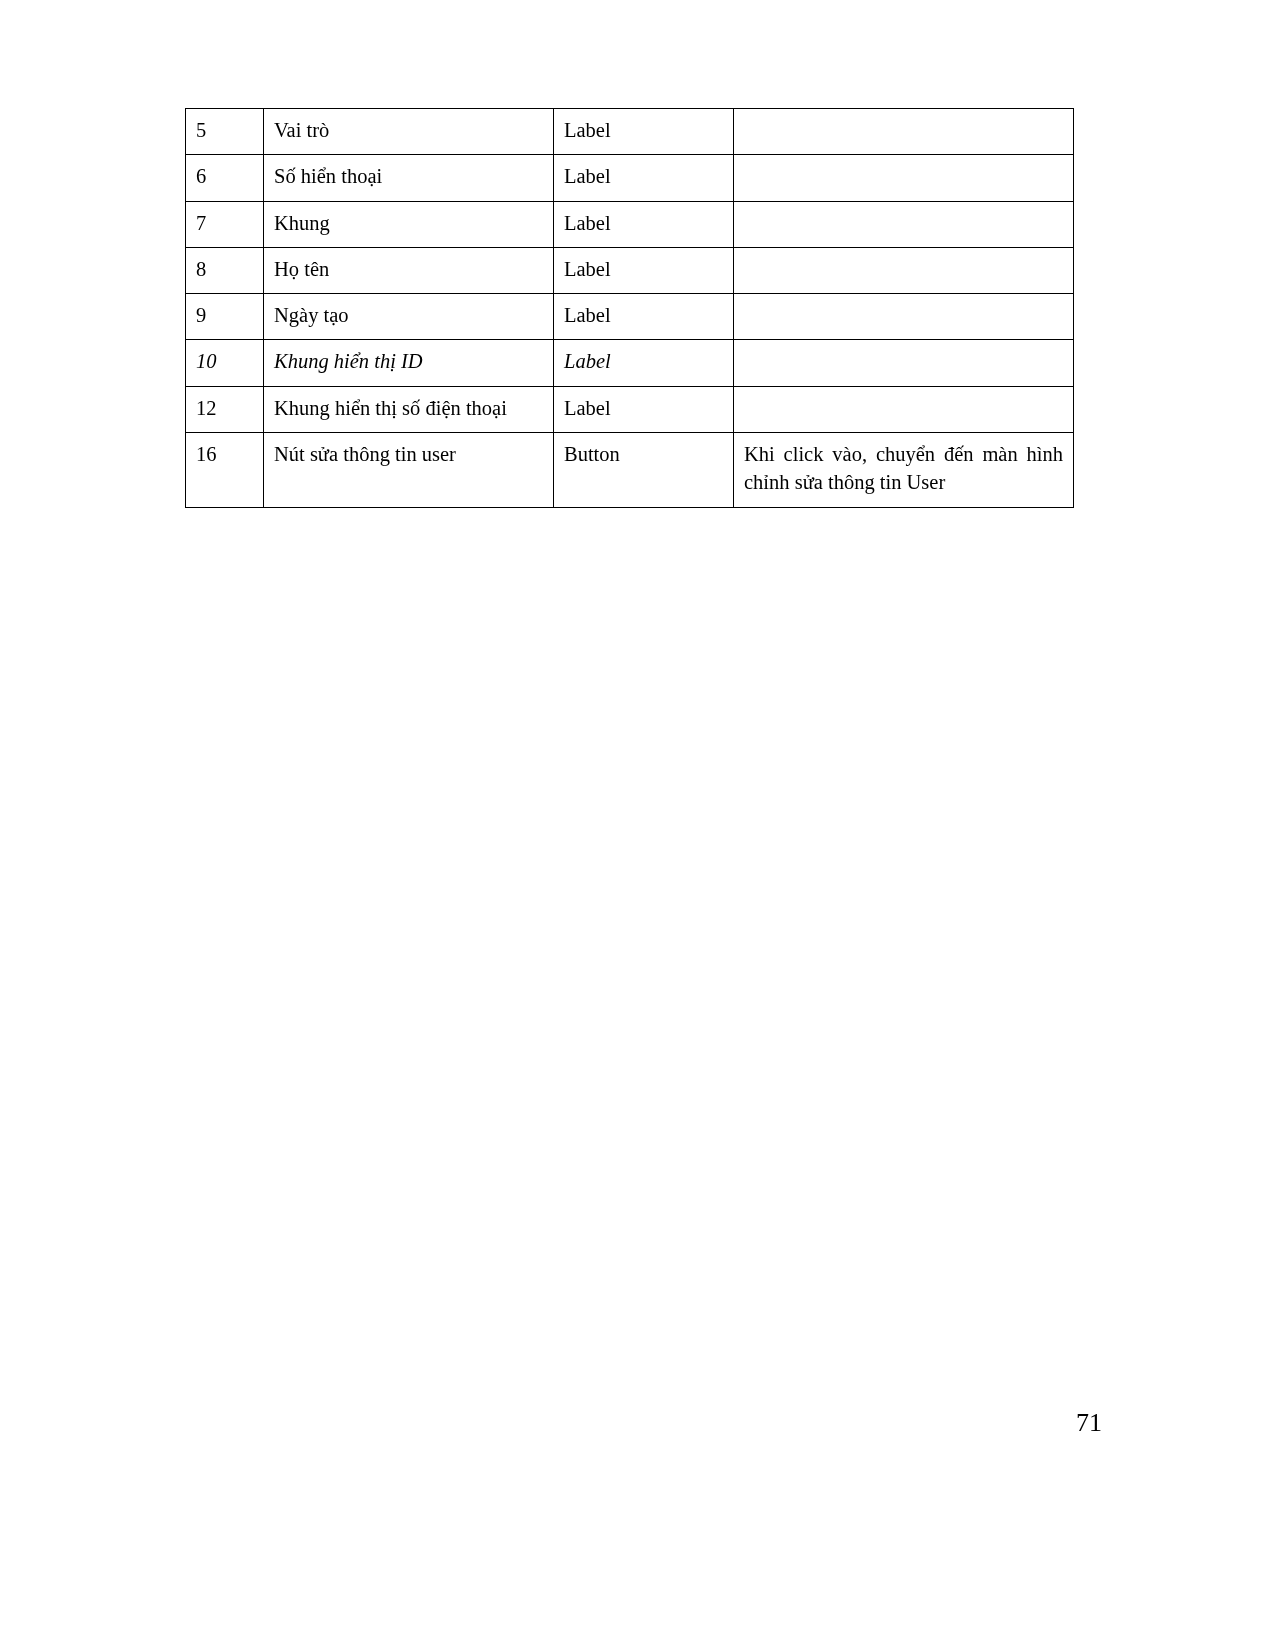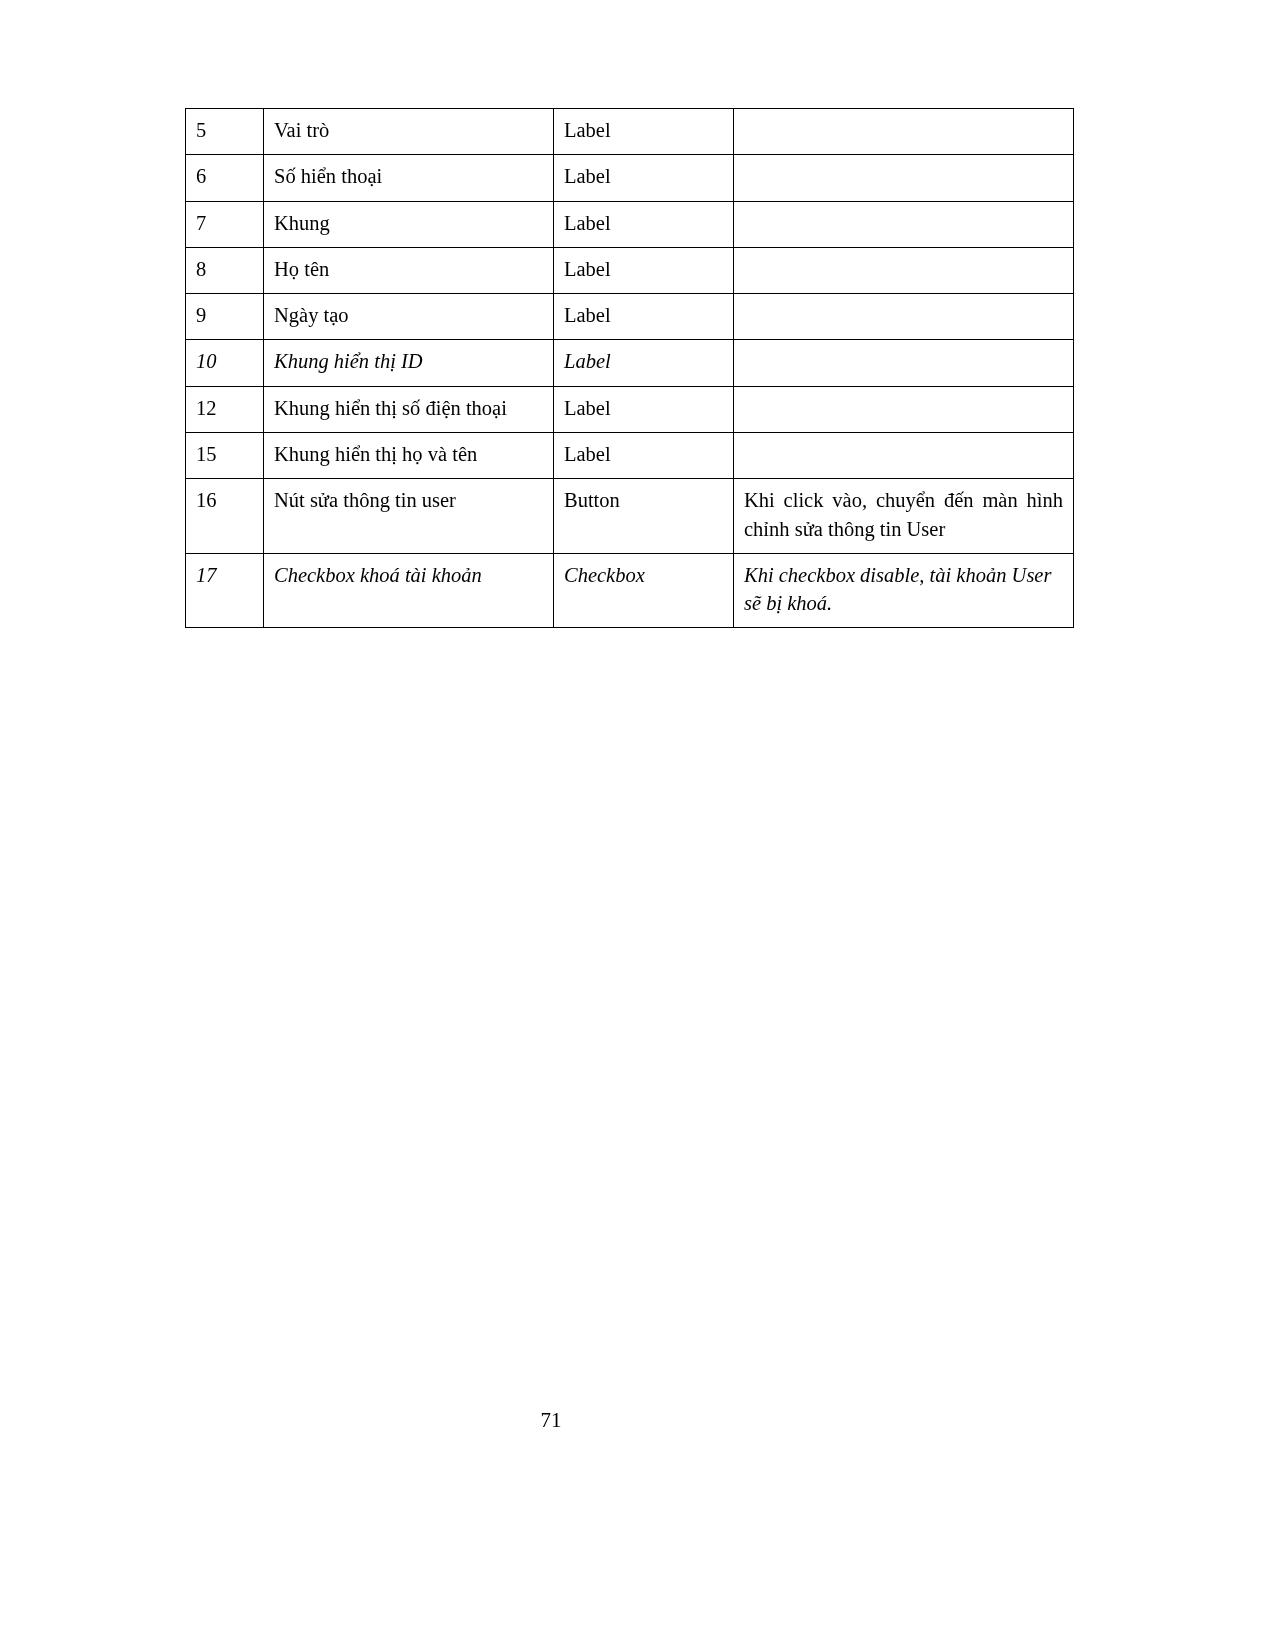--- a/index.html
+++ b/index.html
@@ -53,22 +53,22 @@
   .justify { text-align: justify; text-justify: inter-word; }
 
   .row-tall td { padding-bottom: 26px; font-style: italic; }
   .row-mid td { padding-bottom: 16px; }
 
   .page-number {
     position: absolute;
     top: 1408px;
     left: 0;
     width: 1102px;
-    text-align: center;
-    font-size: 21px;
+    text-align: right;
+    font-size: 26px;
     font-family: "Liberation Serif", serif;
   }
 </style>
 </head>
 <body>
 
 <div class="page">
 
   <div class="table-wrap">
     <table class="spec">
@@ -115,36 +115,24 @@
           <td class="type">Label</td>
           <td class="desc"></td>
         </tr>
         <tr>
           <td class="idx">12</td>
           <td class="name justify">Khung hiển thị số điện thoại</td>
           <td class="type">Label</td>
           <td class="desc"></td>
         </tr>
         <tr class="row-mid">
-          <td class="idx">15</td>
-          <td class="name">Khung hiển thị họ và tên</td>
-          <td class="type">Label</td>
-          <td class="desc"></td>
-        </tr>
-        <tr class="row-mid">
           <td class="idx">16</td>
           <td class="name">Nút sửa thông tin user</td>
           <td class="type">Button</td>
           <td class="desc justify">Khi click vào, chuyển đến màn hình chỉnh sửa thông tin User</td>
-        </tr>
-        <tr class="row-tall">
-          <td class="idx">17</td>
-          <td class="name">Checkbox khoá tài khoản</td>
-          <td class="type">Checkbox</td>
-          <td class="desc">Khi checkbox disable, tài khoản User sẽ bị khoá.</td>
         </tr>
       </tbody>
     </table>
   </div>
 
   <div class="page-number">71</div>
 
 </div>
 
 </body></html>

